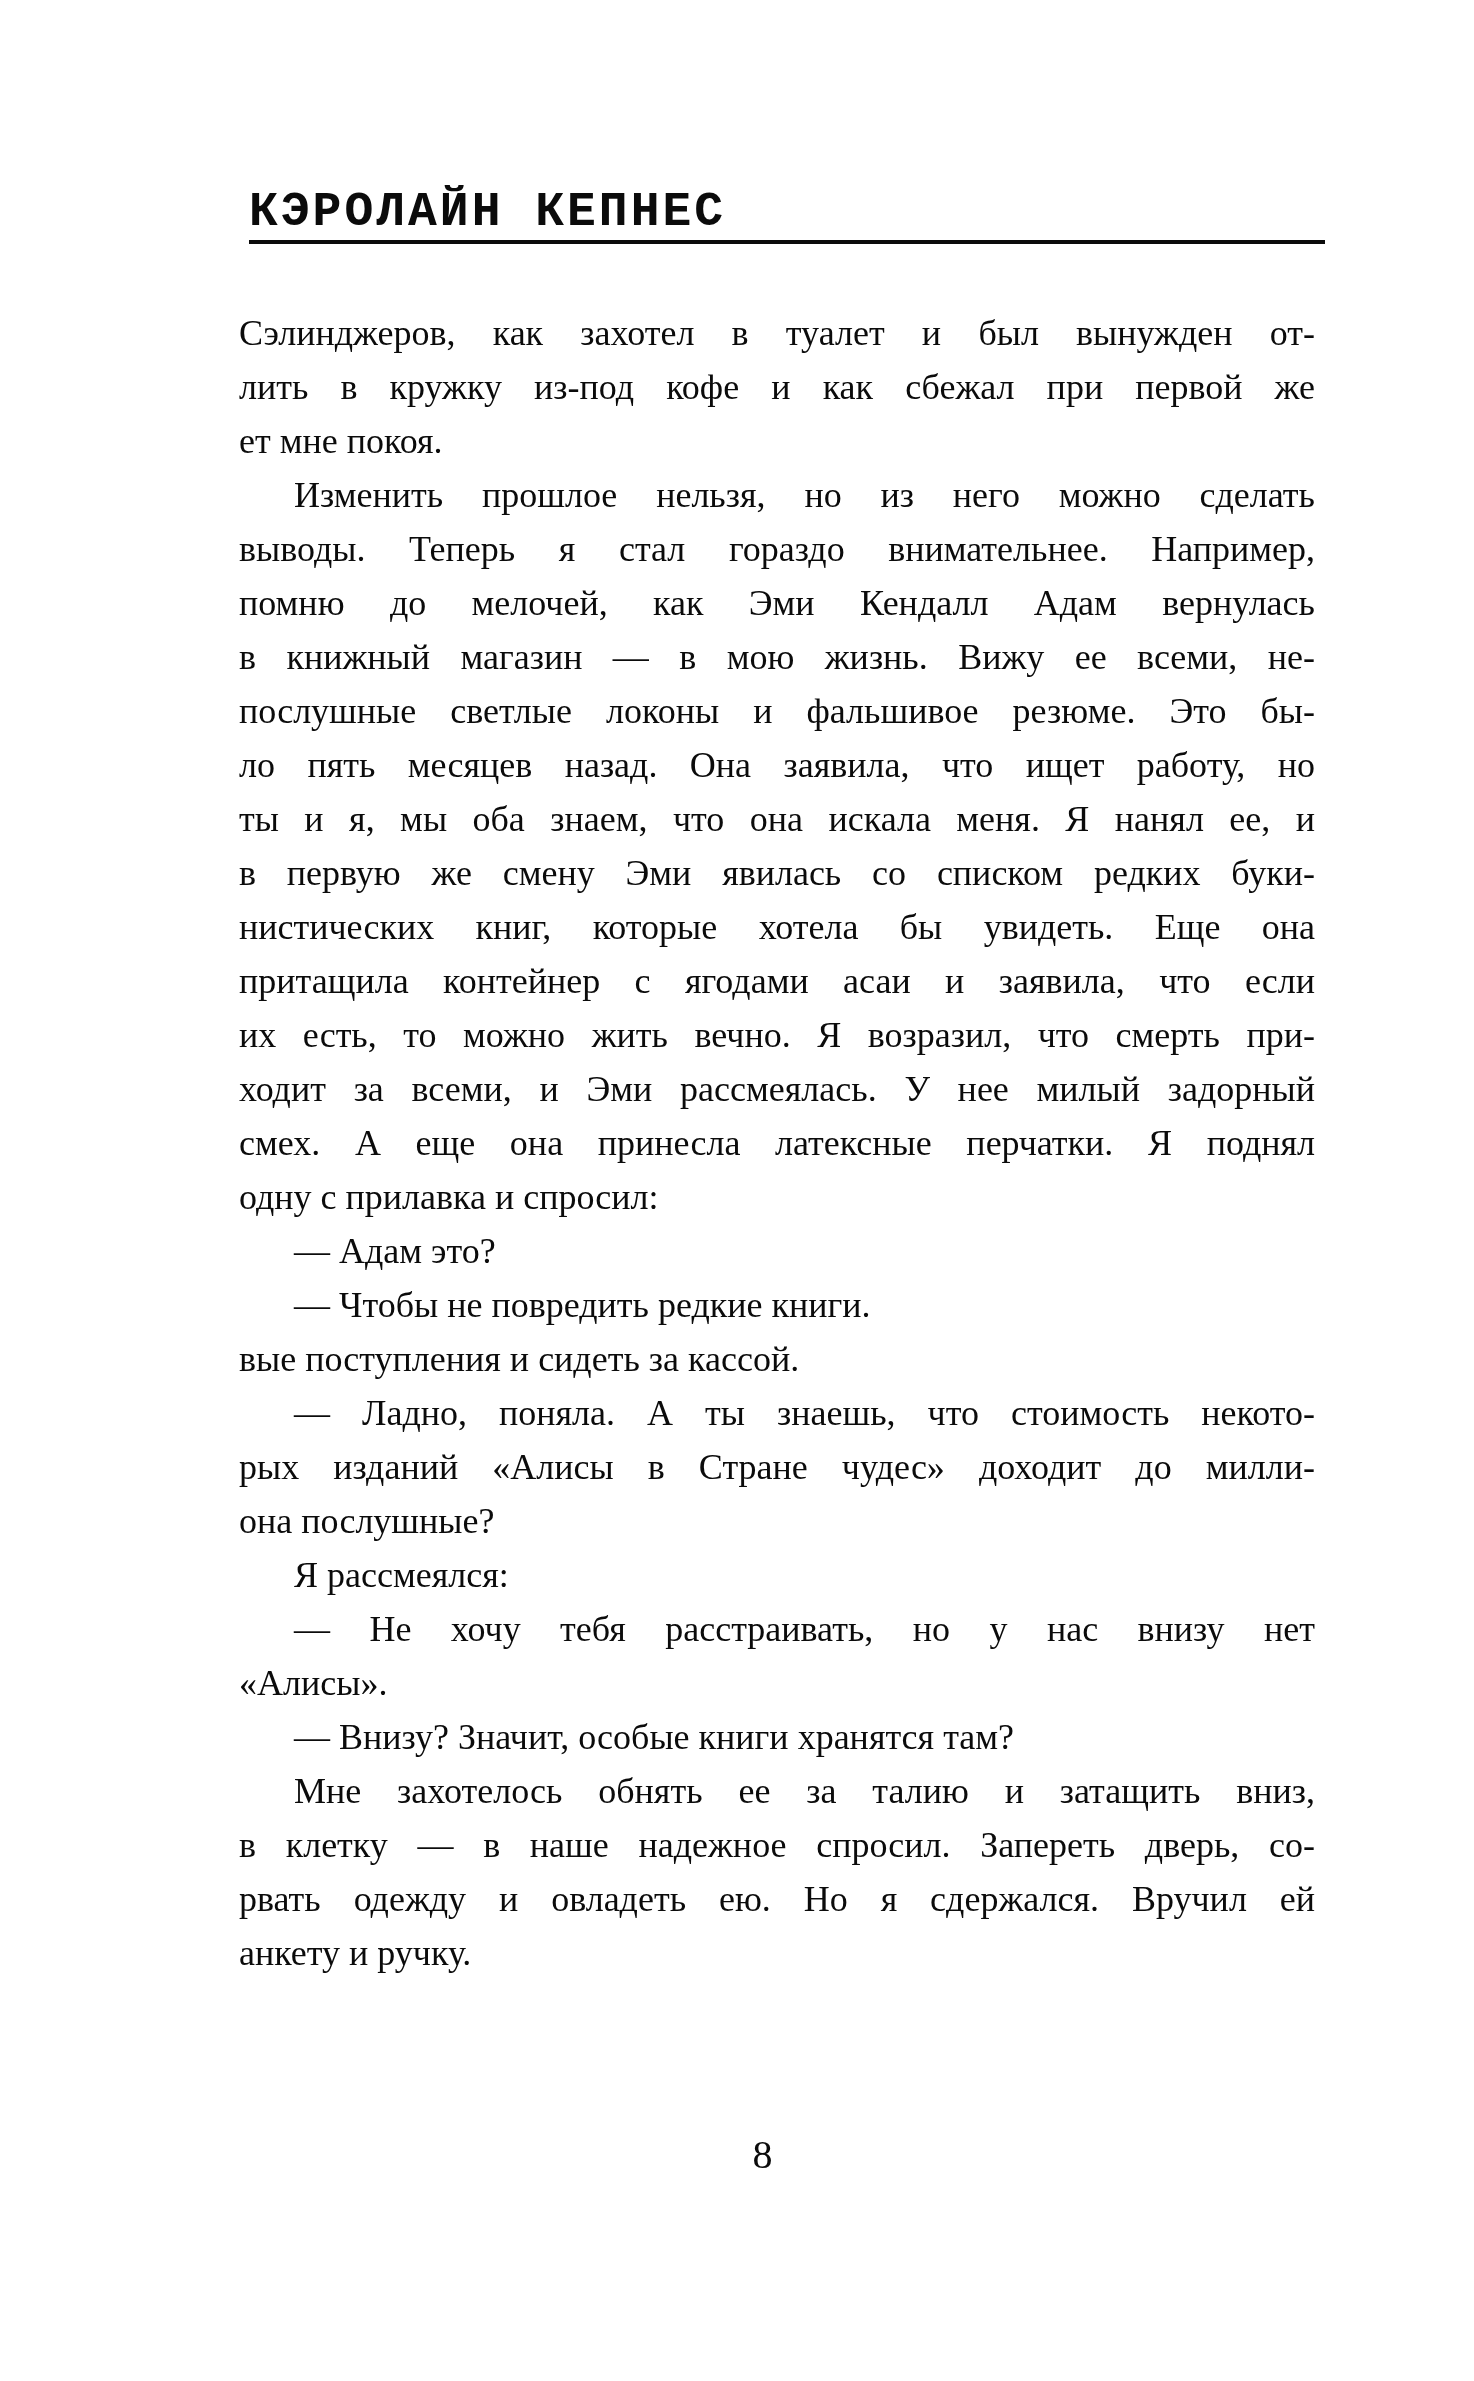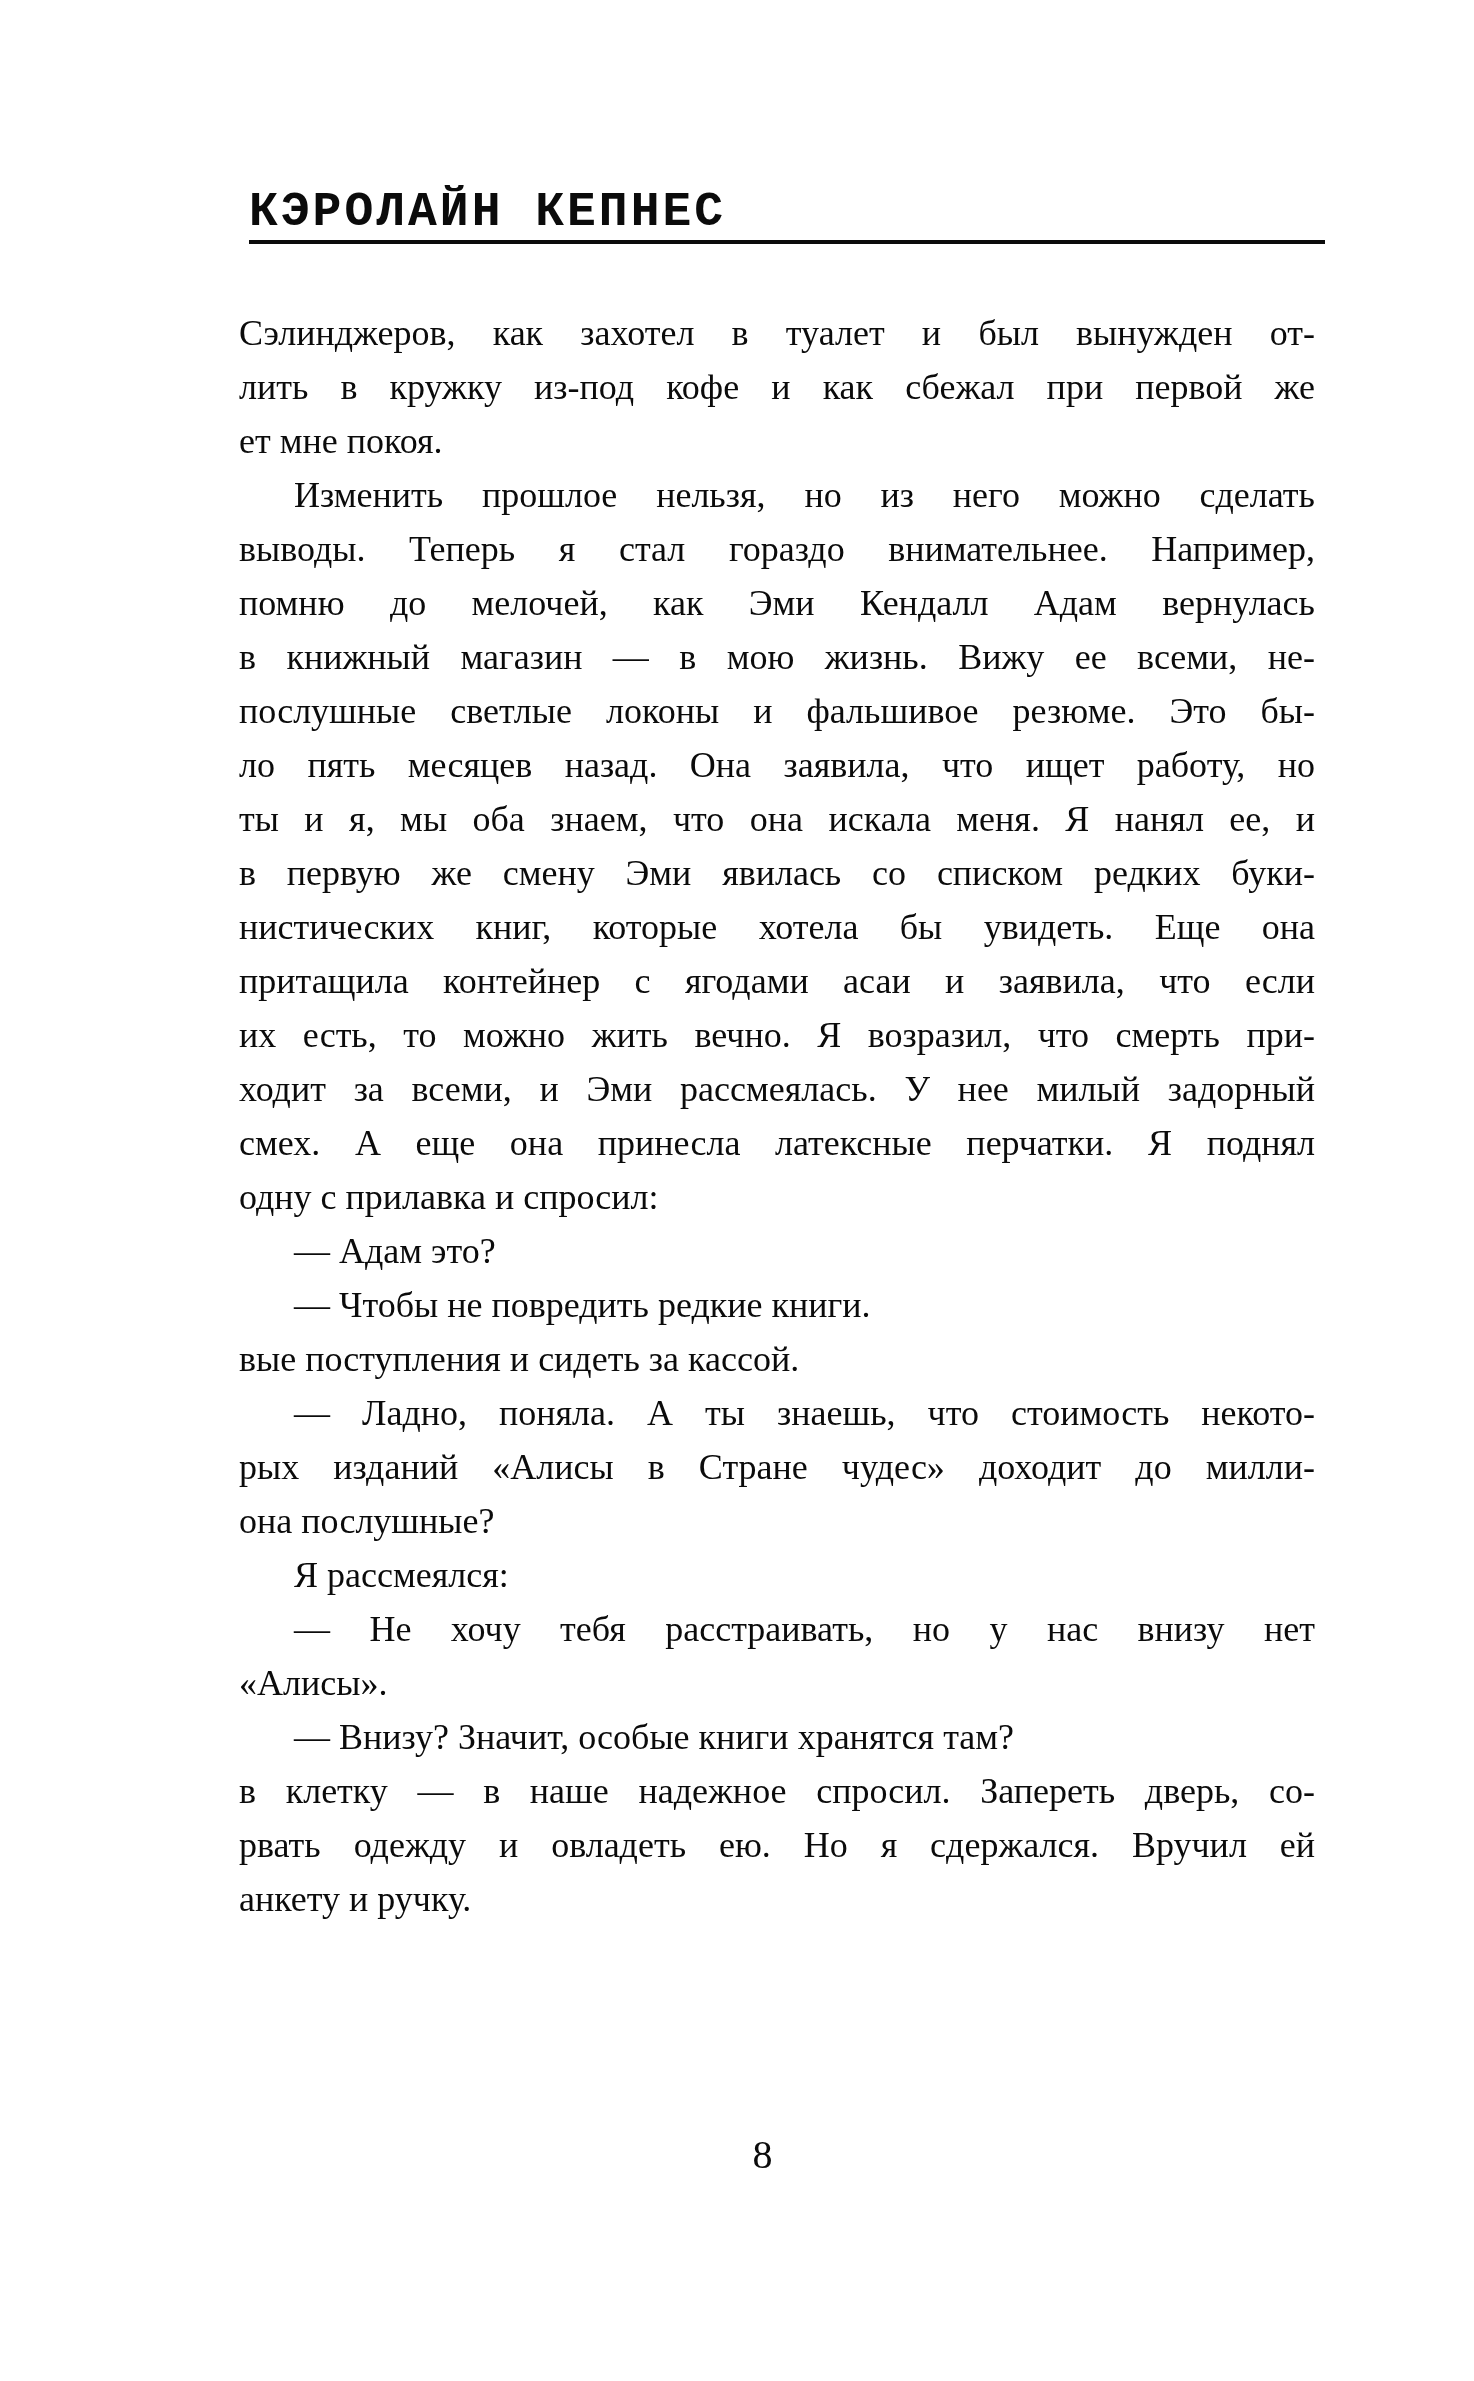--- a/index.html
+++ b/index.html
@@ -88,19 +88,20 @@
       <div class="line indent last">— Адам это?</div>
       <div class="line indent last">— Чтобы не повредить редкие книги.</div>
       <div class="line last">вые поступления и сидеть за кассой.</div>
       <div class="line indent">— Ладно, поняла. А ты знаешь, что стоимость некото-</div>
       <div class="line">рых изданий «Алисы в Стране чудес» доходит до милли-</div>
       <div class="line last">она послушные?</div>
       <div class="line indent last">Я рассмеялся:</div>
       <div class="line indent">— Не хочу тебя расстраивать, но у нас внизу нет</div>
       <div class="line last">«Алисы».</div>
       <div class="line indent last">— Внизу? Значит, особые книги хранятся там?</div>
+      <div class="line indent">Мне захотелось обнять ее за талию и затащить вниз,</div>
       <div class="line">в клетку — в наше надежное спросил. Запереть дверь, со-</div>
       <div class="line">рвать одежду и овладеть ею. Но я сдержался. Вручил ей</div>
       <div class="line last">анкету и ручку.</div>
     </div>
 
   <div class="page-number">8</div>
 </div>
 
 </body></html>

